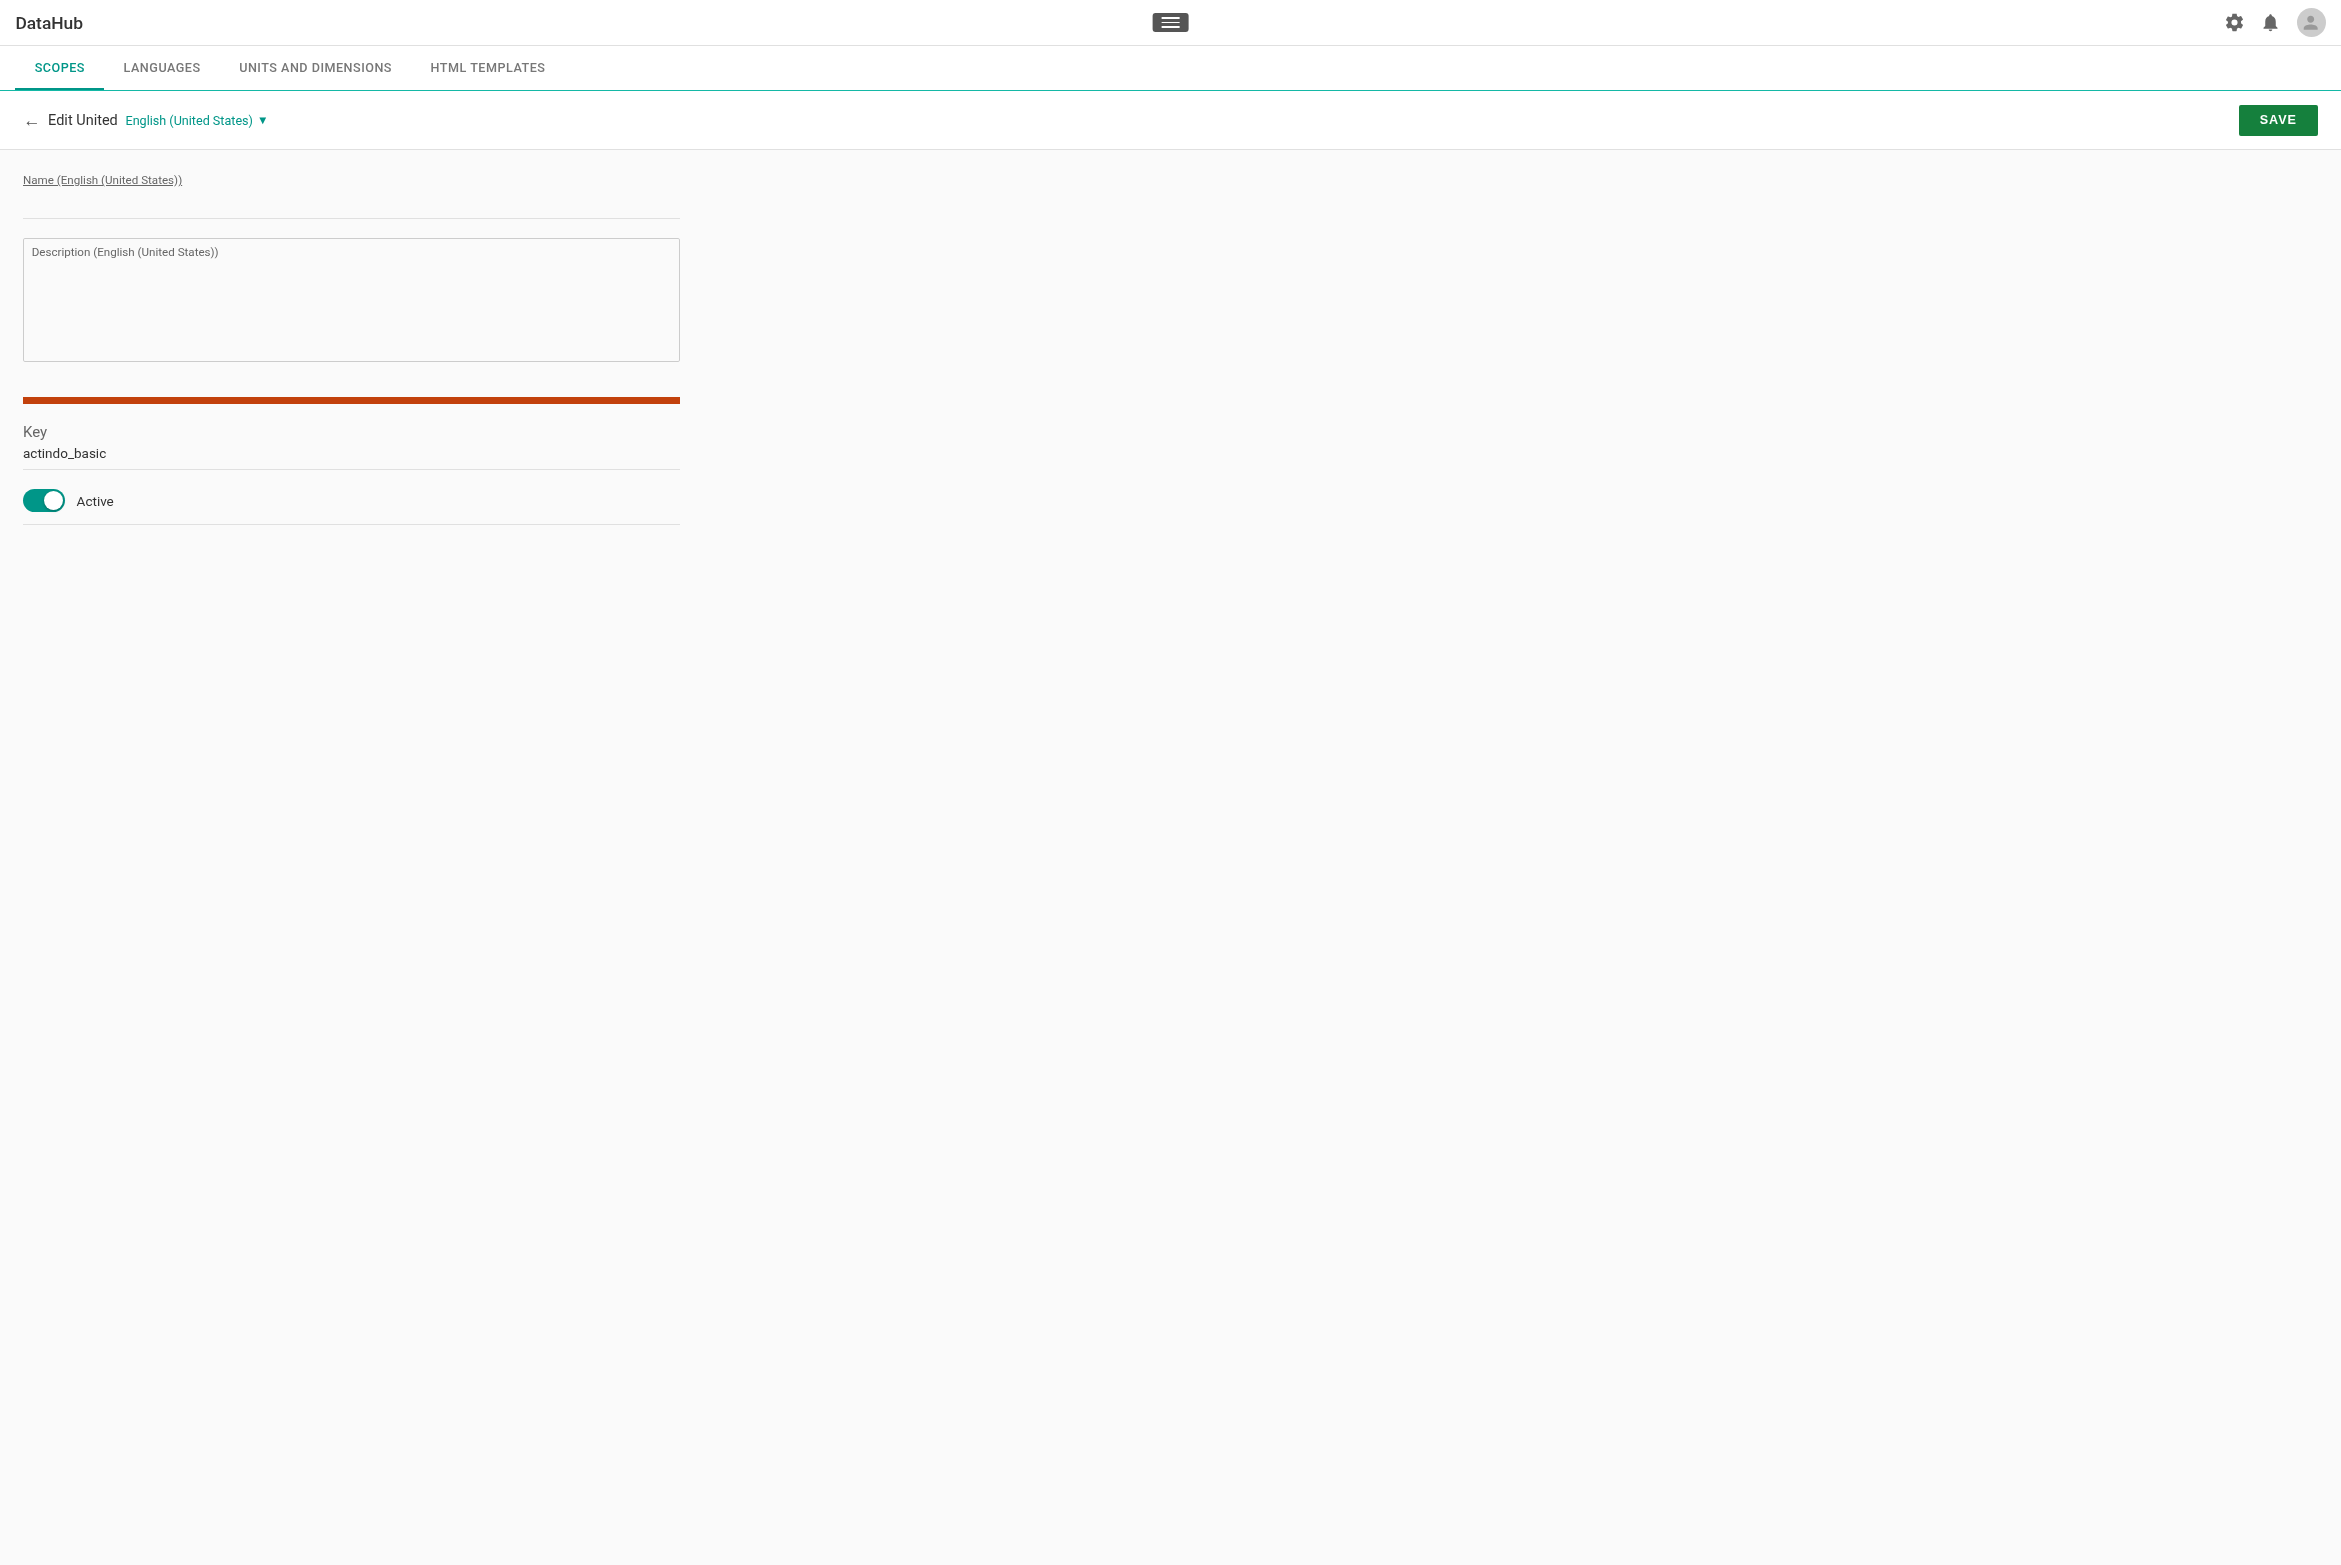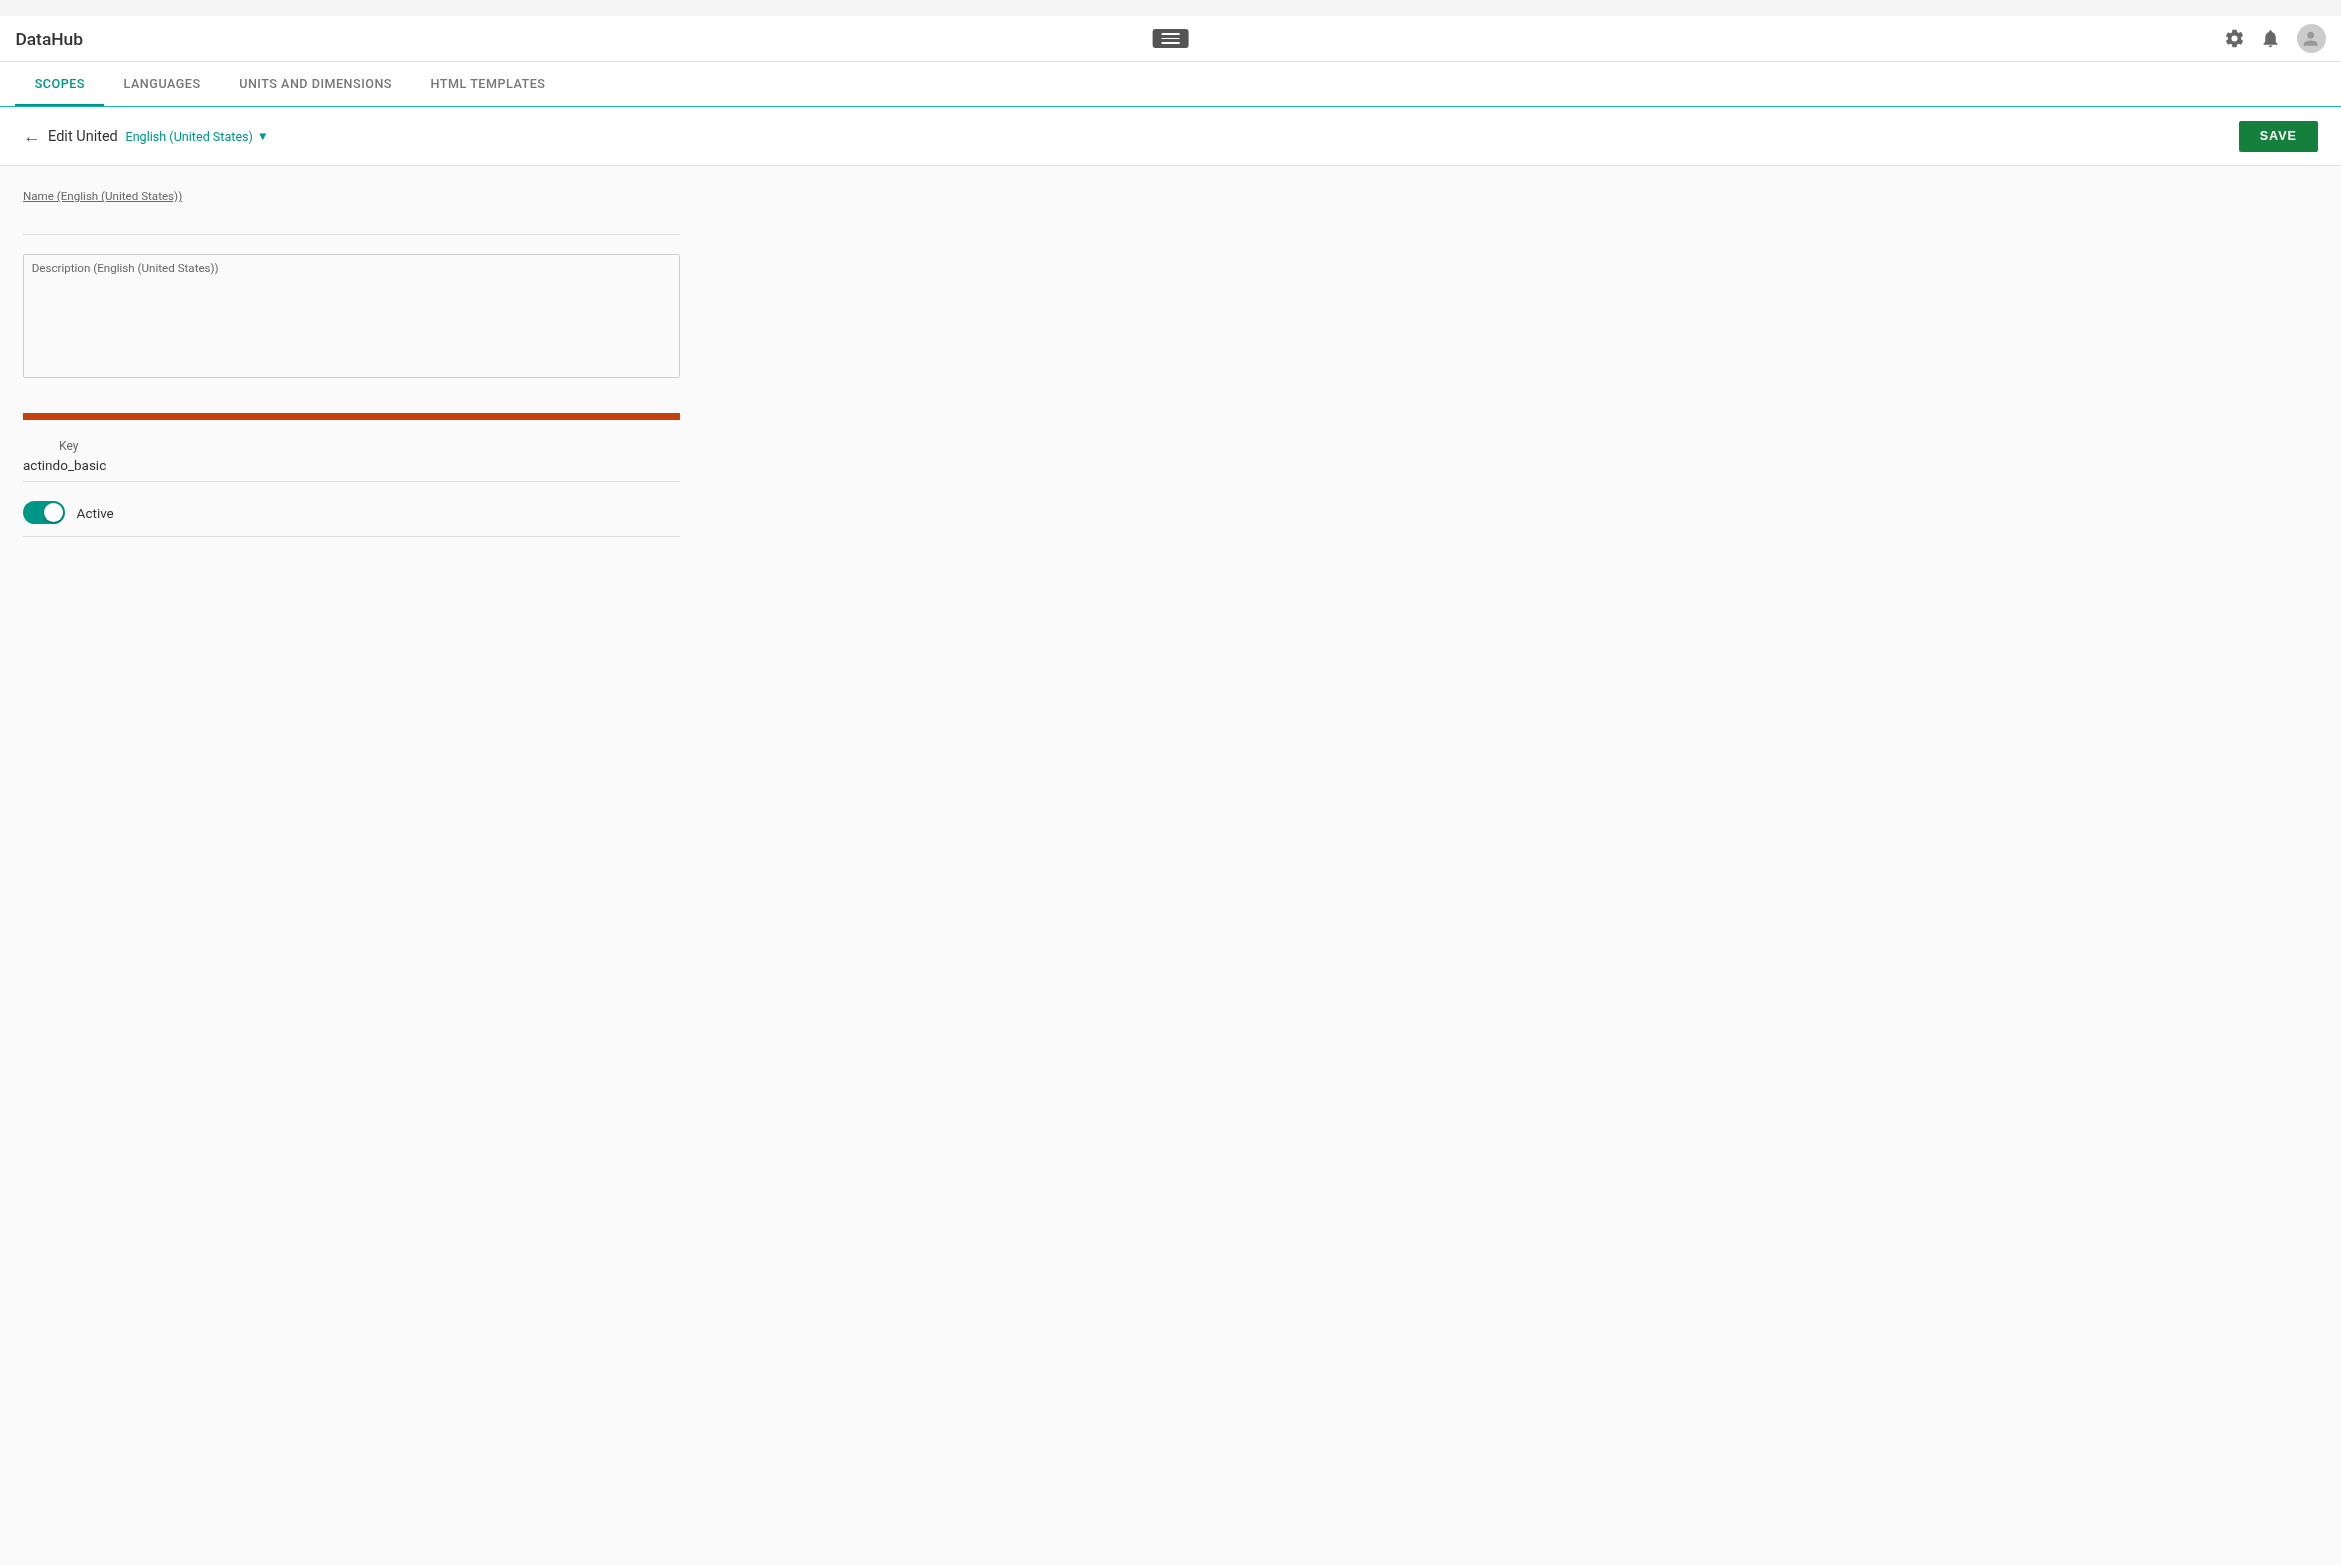--- a/index.html
+++ b/index.html
@@ -18,21 +18,20 @@
     
     .top-bar {
       display: flex;
       align-items: center;
       justify-content: space-between;
       background: #fff;
       padding: 0 15.4px;
       height: 46px;
       border-bottom: 1px solid #e0e0e0;
       position: relative;
-      margin-top: 16px;
     }
 
     .app-title {
       font-size: 17.4px;
       font-weight: 500;
       color: #333;
     }
 
     .top-bar-center {
       position: absolute;
@@ -229,24 +228,23 @@
       min-height: 97px;
     }
 
     .key-field {
       margin-bottom: 19.3px;
       border-bottom: 1px solid #e0e0e0;
       padding-bottom: 7.7px;
     }
 
     .key-label {
-      font-size: 12px;
+      font-size: 15px;
       color: #666;
       margin-bottom: 3.9px;
-      margin-left: 36px;
     }
 
     .key-value {
       font-size: 13.5px;
       color: #333;
     }
 
     
     .toggle-field {
       display: flex;

